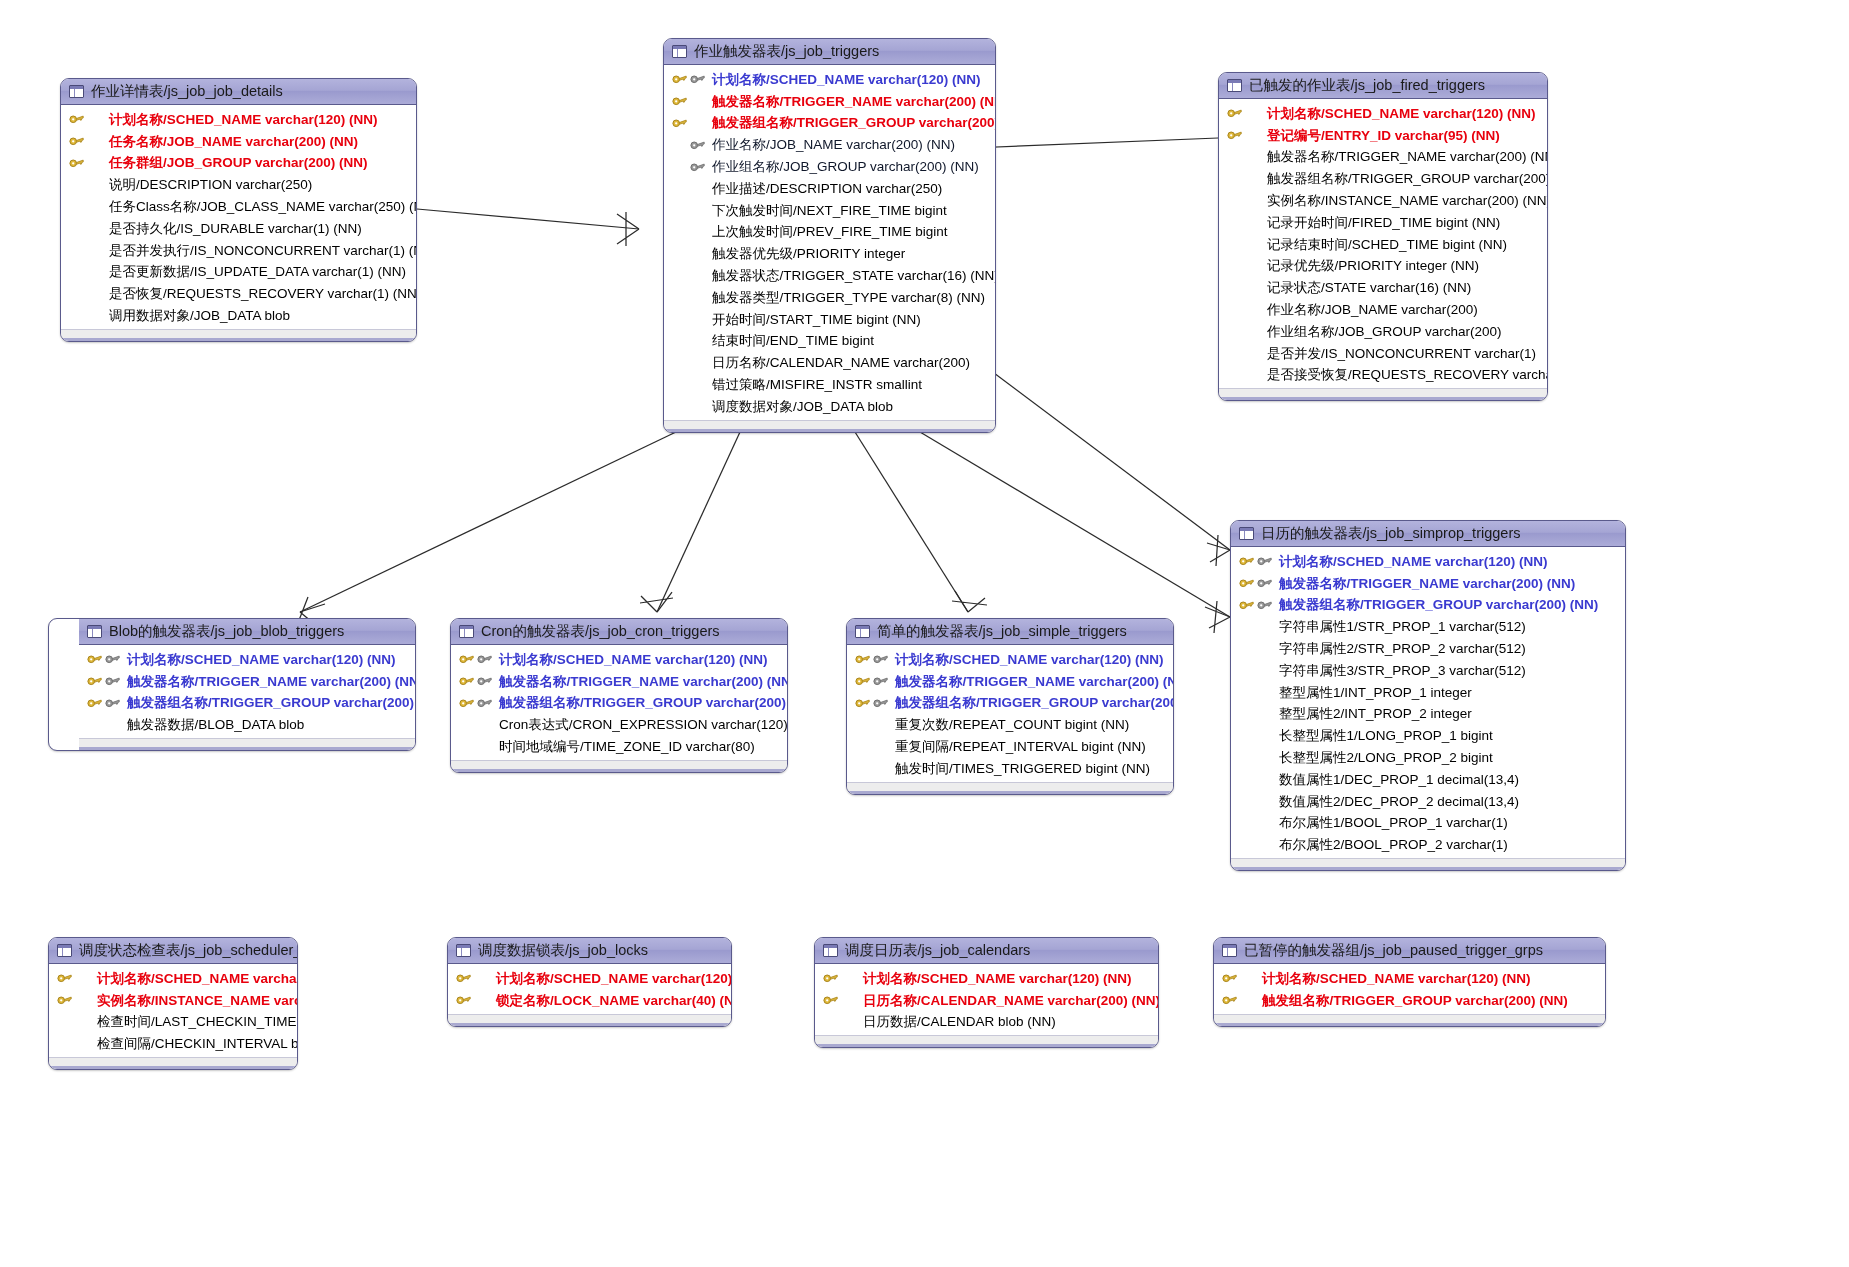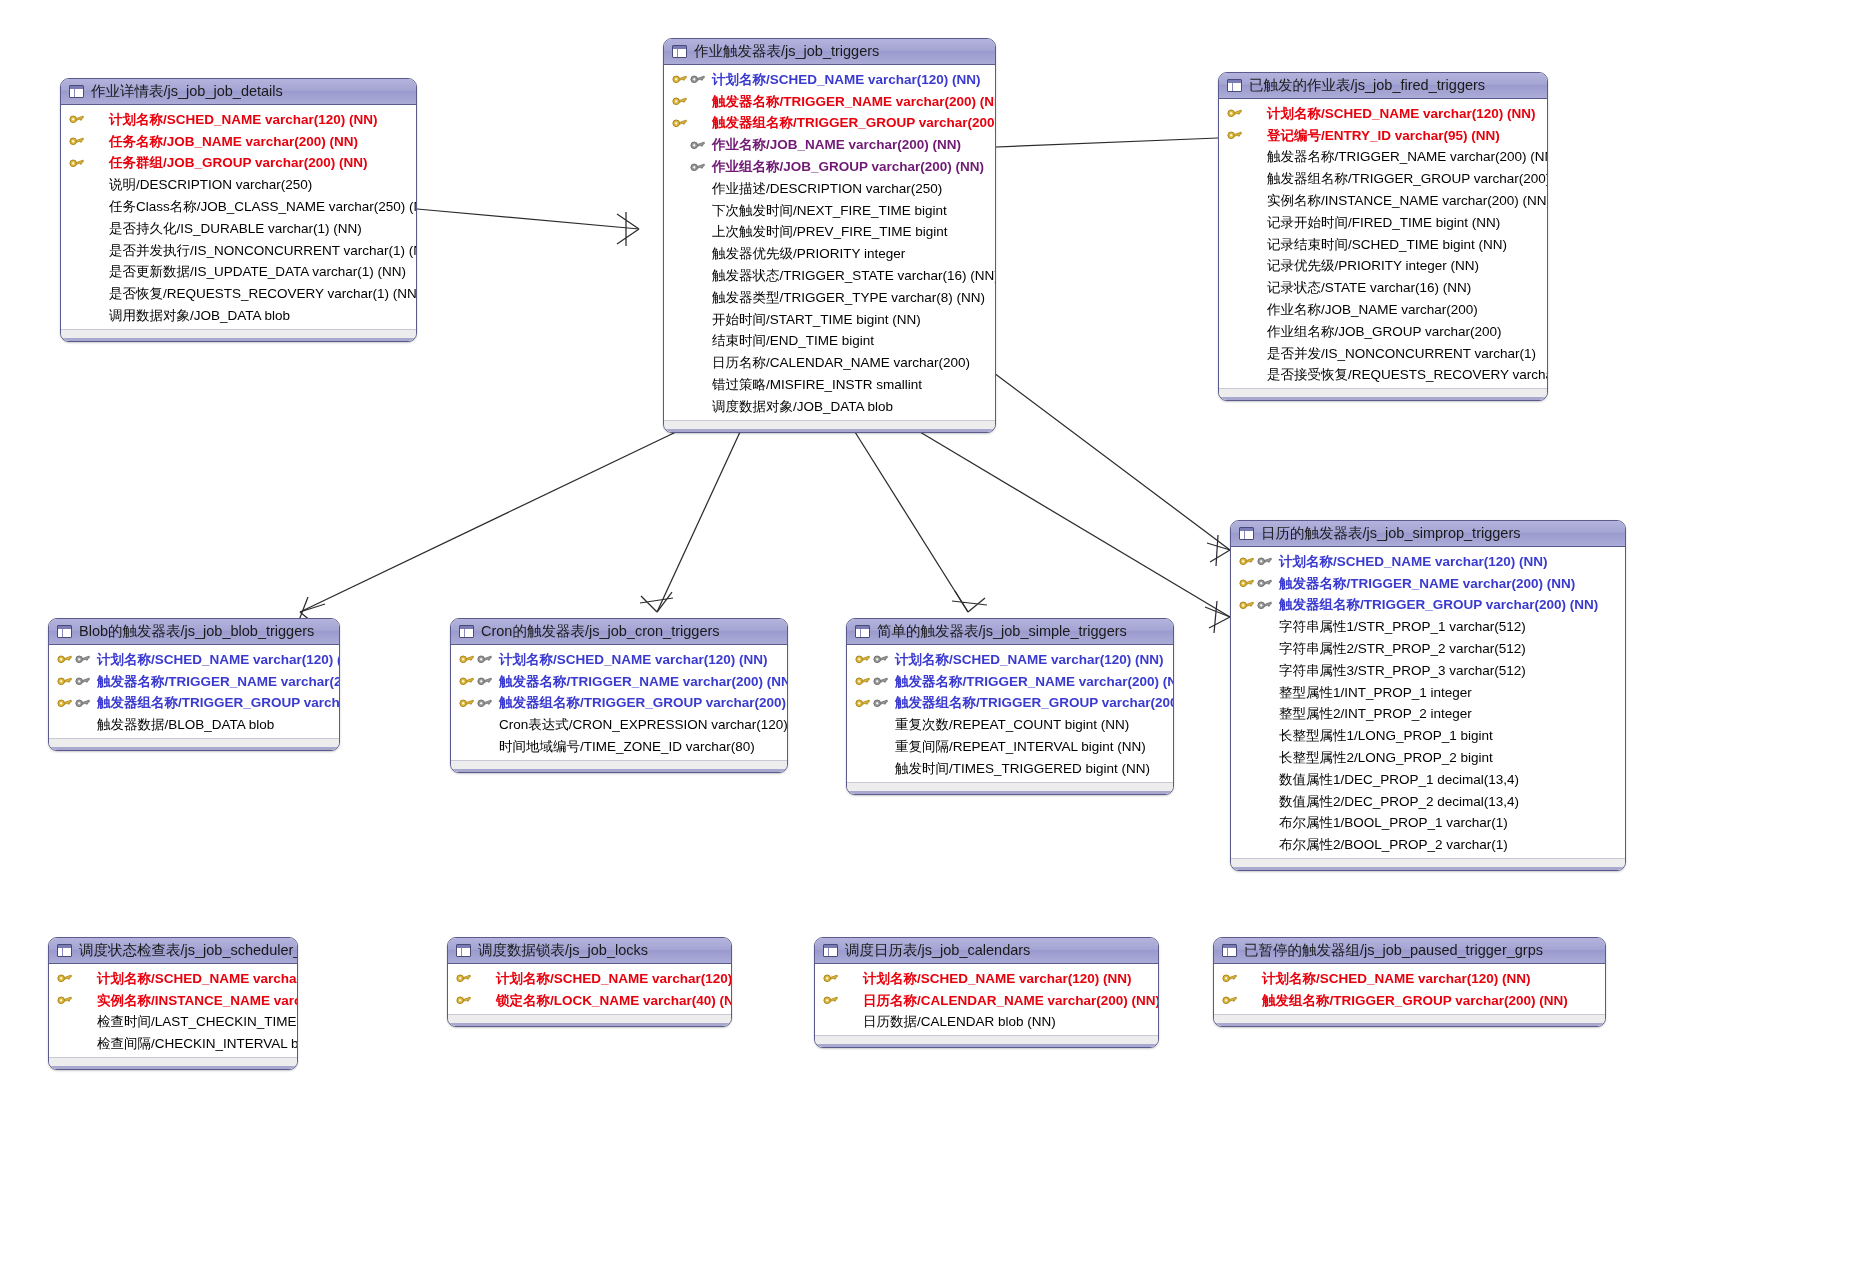--- a/index.html
+++ b/index.html
@@ -53,21 +53,21 @@
     height:21.8px;
     padding-left:8px;
     font-size:13.5px;
     white-space:nowrap;
   }
   .keys{width:40px;flex:none;display:flex;align-items:center;gap:2px;}
   .key{width:16px;height:13px;flex:none;display:block;}
   .kspace{width:16px;height:13px;flex:none;}
   .col-red{color:#e8000d;font-weight:bold;}
   .col-blue{color:#3a3ad0;font-weight:bold;}
-  .col-green{color:#701a75;font-weight:bold;}
+  .col-green{color:#0f172a;font-weight:normal;}
   .col-plain{color:#000000;}
 </style>
 </head>
 <body>
 
 <div id="canvas">
 
   <svg id="links" viewBox="0 0 1849 1267" preserveAspectRatio="none">
     <g stroke="#2b2b2b" stroke-width="1.25" fill="none">
 
@@ -595,21 +595,21 @@
         <div class="row">
           <span class="keys">
             <span class="kspace"></span>
             <span class="kspace"></span>
           </span>
           <span class="col-plain">布尔属性2/BOOL_PROP_2 varchar(1)</span>
         </div>
       </div>
       <div class="efoot"></div>
     </div>
-    <div class="entity" style="left: 48px; top: 618px; width: 292px;">
+    <div class="entity" style="left: 48px; top: 618px; width: 368px; padding-left: 30px;">
       <div class="ehead">
         <span class="tbl-icon"></span>
         <span>Blob的触发器表/js_job_blob_triggers</span>
       </div>
       <div class="ebody">
         <div class="row">
           <span class="keys">
             <span>
               <svg class="key" viewBox="0 0 16 13" aria-hidden="true">
                 <circle cx="4.2" cy="6.3" r="3.3" fill="#e0b93a" stroke="#a8841c" stroke-width="1"></circle>

